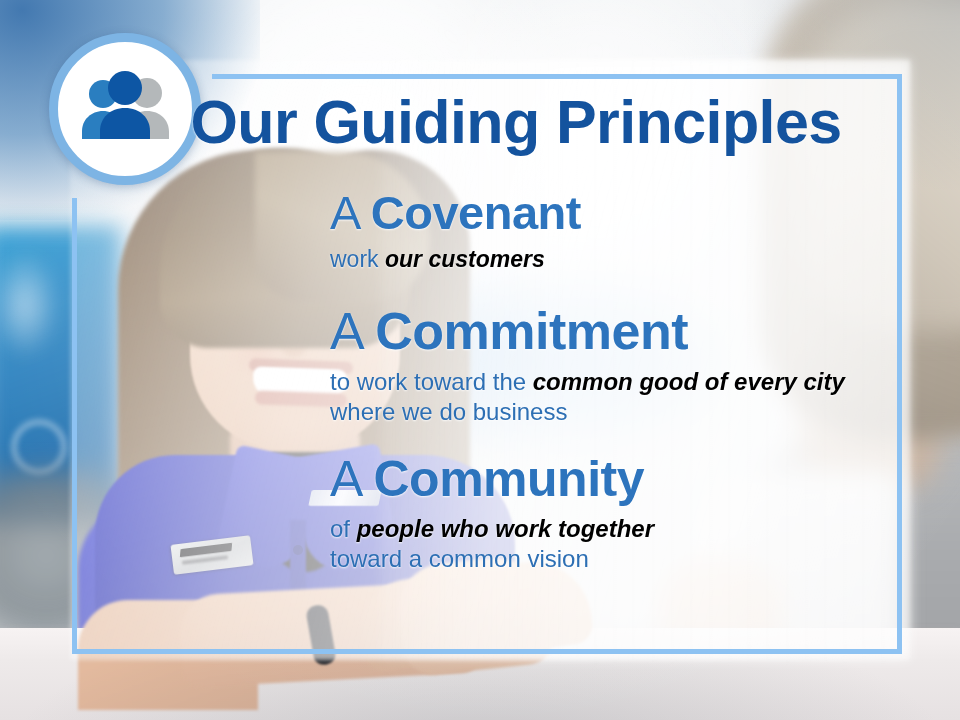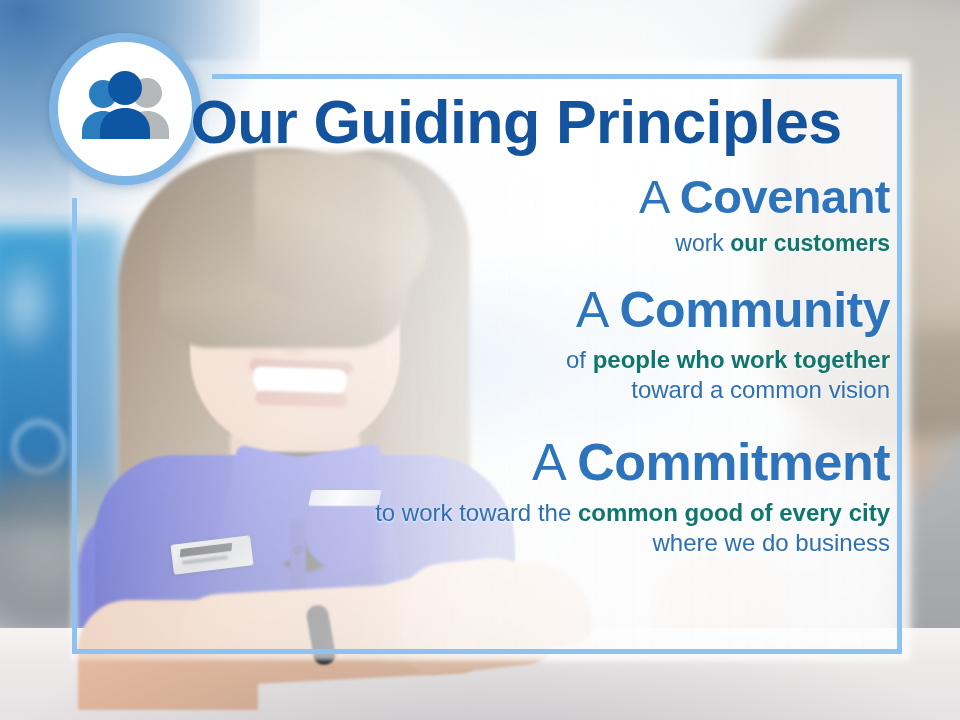--- a/index.html
+++ b/index.html
@@ -186,29 +186,29 @@
     display:flex;align-items:center;justify-content:center;}
   .badge svg{display:block;}
 
   
   .title{position:absolute;left:0;top:92px;width:960px;
     text-align:center;padding-left:72px;box-sizing:border-box;
     font-size:61px;font-weight:bold;letter-spacing:-.6px;color:#14539e;
     line-height:1;white-space:nowrap;
     text-shadow:0 1px 2px rgba(255,255,255,.85);}
 
-  .principles{position:absolute;left:330px;top:172px;width:560px;text-align:right;}
+  .principles{position:absolute;left:330px;top:188px;width:560px;text-align:left;}
   .principle{margin-bottom:4px;}
   .p-head{color:#2d74bd;line-height:1.05;letter-spacing:-.5px;
     text-shadow:0 1px 2px rgba(255,255,255,.85);}
   .p-head .art{font-weight:400;}
   .p-head .key{font-weight:bold;}
   .p-sub{color:#2d6fb4;line-height:1.24;
     text-shadow:0 1px 2px rgba(255,255,255,.85);}
-  .p-sub b{font-weight:bold;color:#0f766e;}
+  .p-sub b{font-weight:bold;color:#000000;font-style:italic;}
 
   
   .pr-0 .p-head{font-size:47px;}
   .pr-0 .p-sub {font-size:23px;margin-top:8px;}
   .pr-1{margin-top:26px;}
   .pr-1 .p-head{font-size:50px;}
   .pr-1 .p-sub {font-size:24px;margin-top:9px;}
   .pr-2{margin-top:30px;}
   .pr-2 .p-head{font-size:52px;}
   .pr-2 .p-sub {font-size:24px;margin-top:9px;}
@@ -307,24 +307,24 @@
 
   <div class="title">Our Guiding Principles</div>
 
   <div class="principles">
 
     <div class="principle pr-0">
       <div class="p-head"><span class="art">A </span><span class="key">Covenant</span></div>
       <div class="p-sub"><span>work </span><b>our customers</b><span></span><b></b><span></span></div>
     </div>
 
+    <div class="principle pr-2">
+      <div class="p-head"><span class="art">A </span><span class="key">Commitment</span></div>
+      <div class="p-sub"><span>to work toward the </span><b>common</b><span> </span><b>good of every city</b><span> where we do business</span></div>
+    </div>
+
     <div class="principle pr-1">
       <div class="p-head"><span class="art">A </span><span class="key">Community</span></div>
       <div class="p-sub"><span>of </span><b>people who work together</b><span></span><b></b><br><span>toward a common vision</span></div>
     </div>
 
-    <div class="principle pr-2">
-      <div class="p-head"><span class="art">A </span><span class="key">Commitment</span></div>
-      <div class="p-sub"><span>to work toward the </span><b>common</b><span> </span><b>good of every city</b><span> where we do business</span></div>
-    </div>
-
   </div>
 </div>
 
 </body></html>

